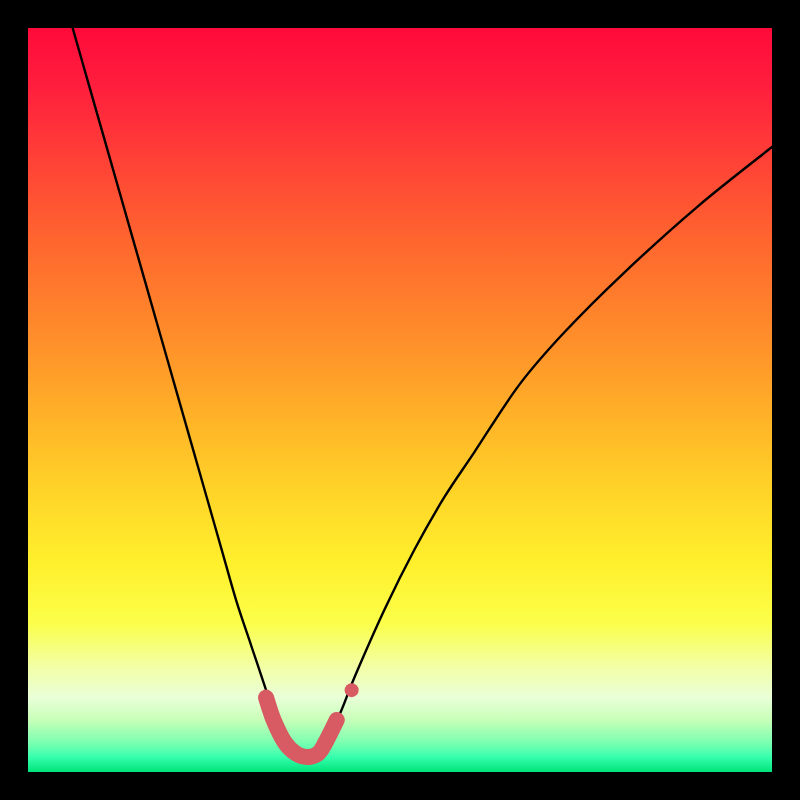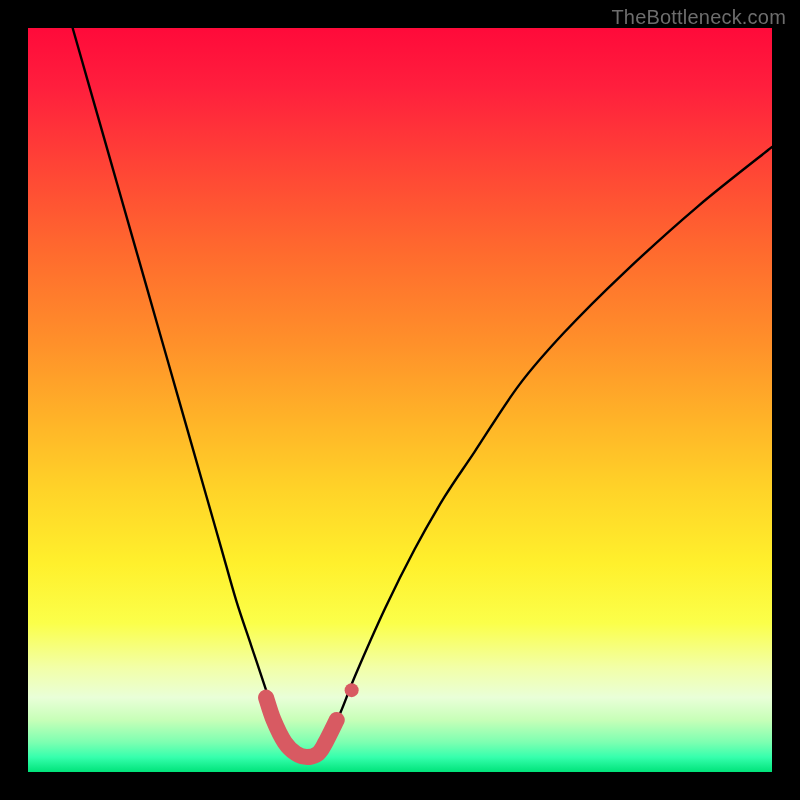--- a/index.html
+++ b/index.html
@@ -21,21 +21,20 @@
       #7dffb1 96%,
       #36ffad 98%,
       #00e37a 100%)}
   .svg{position:absolute;inset:0}
   .watermark{position:absolute;top:6px;right:14px;color:#6d6d6d;font-size:20px;font-weight:400;letter-spacing:.2px}
 </style>
 </head>
 <body>
 
 <div class="frame">
-  <div class="watermark">TheBottleneck.com</div>
   <div class="plot">
     <div class="grad"></div>
     <svg class="svg" id="svg" viewBox="0 0 744 744" preserveAspectRatio="none">
         <path d="M44.64,0 C47.120000000000005,8.679999999999987 54.56,34.71999999999993 59.52,52.07999999999993 C64.48,69.43999999999993 69.44000000000001,86.79999999999995 74.4,104.15999999999997 C79.36,121.51999999999998 84.32,138.88 89.28,156.24 C94.24000000000001,173.60000000000002 99.20000000000002,190.96000000000006 104.16000000000001,208.32000000000005 C109.12,225.68000000000004 114.08000000000001,243.04 119.04,260.4 C124,277.76 128.95999999999998,295.12 133.92,312.48 C138.88,329.84000000000003 143.84,347.2 148.8,364.56 C153.76000000000002,381.92 158.72,399.28 163.68,416.64 C168.64000000000001,434 173.6,451.36 178.56,468.72 C183.52,486.08000000000004 188.48,503.43999999999994 193.44,520.8 C198.4,538.16 203.36,556.76 208.32000000000002,572.88 C213.28000000000003,589 218.23999999999998,602.64 223.2,617.52 C228.16,632.4 234.36,651 238.08,662.16 C241.8,673.3199999999999 243.04000000000002,678.28 245.52,684.48 C248,690.6800000000001 250.48000000000002,694.4 252.96,699.36 C255.44,704.32 257.91999999999996,710.52 260.4,714.24 C262.88,717.96 265.35999999999996,719.1999999999999 267.84,721.68 C270.32,724.16 272.79999999999995,727.88 275.28,729.12 C277.76,730.36 279,731.6 282.72,729.12 C286.44000000000005,726.64 292.64000000000004,721.6800000000001 297.6,714.24 C302.56,706.8 307.52,695.64 312.47999999999996,684.48 C317.43999999999994,673.32 319.92,664.64 327.36,647.28 C334.8,629.92 347.2,601.4 357.12,580.3199999999999 C367.04,559.2399999999999 376.96,539.4 386.88,520.8 C396.8,502.2 406.72,484.84000000000003 416.64000000000004,468.72 C426.56000000000006,452.6 434,442.68 446.4,424.08 C458.79999999999995,405.47999999999996 476.16,376.96 491.04,357.12 C505.92,337.28000000000003 518.3199999999999,323.64000000000004 535.68,305.04 C553.04,286.44 572.88,266.6 595.2,245.51999999999998 C617.5200000000001,224.43999999999997 644.8000000000001,199.63999999999993 669.6,178.55999999999995 C694.4,157.47999999999996 731.6,128.96000000000006 744,119.04000000000008" fill="none" stroke="#000000" stroke-width="2.4" stroke-linecap="round"></path>
         <path d="M238.08,669.6 C239.32000000000002,673.32 242.42000000000002,684.48 245.52,691.92 C248.62,699.3599999999999 252.96,708.66 256.68,714.24 C260.4,719.82 264.12,722.92 267.84,725.4 C271.55999999999995,727.88 275.28,729.12 279,729.12 C282.72,729.12 287.06,727.88 290.16,725.4 C293.26000000000005,722.92 294.5,719.82 297.6,714.24 C300.70000000000005,708.66 306.9,695.64 308.76,691.92" fill="none" stroke="#d85a62" stroke-width="16" stroke-linecap="round" stroke-linejoin="round"></path>
         <circle cx="323.64" cy="662.16" r="7" fill="#d85a62"></circle>
       </svg>
   </div>
 </div>
 

